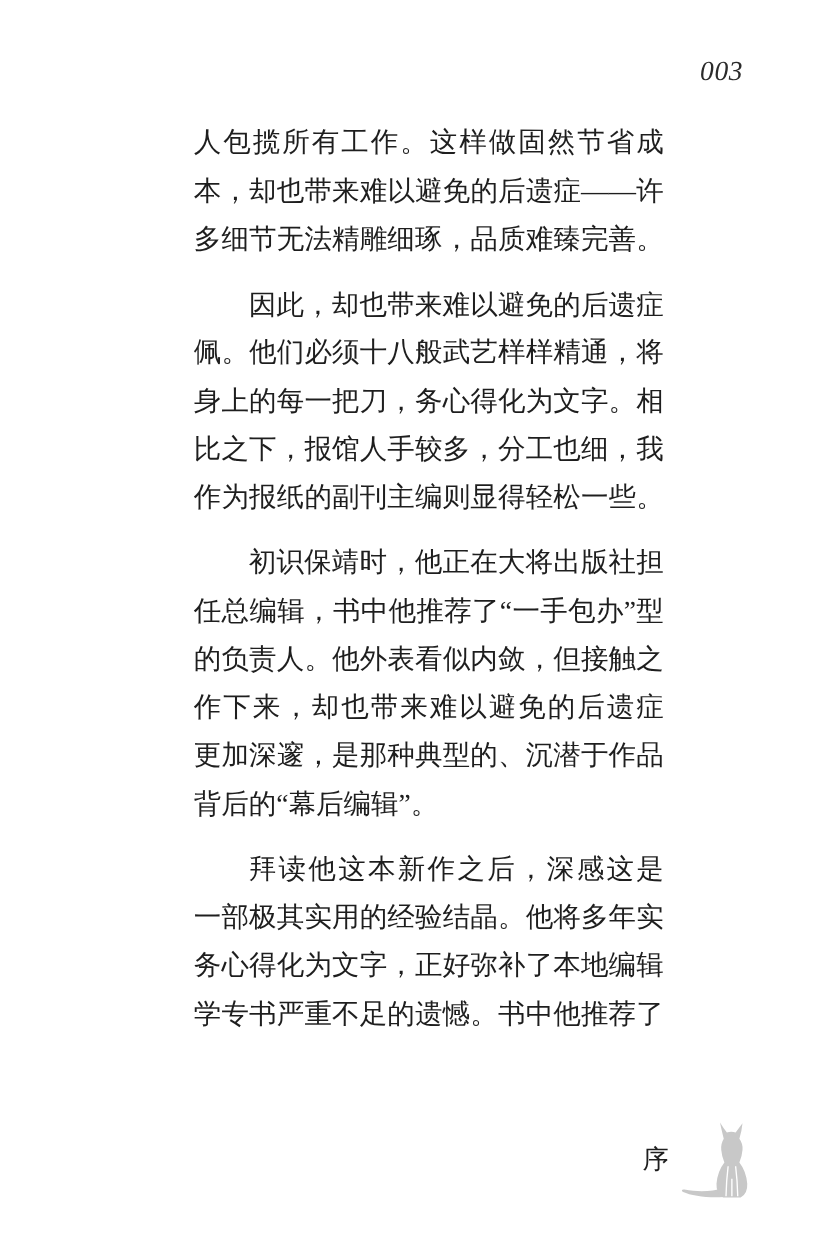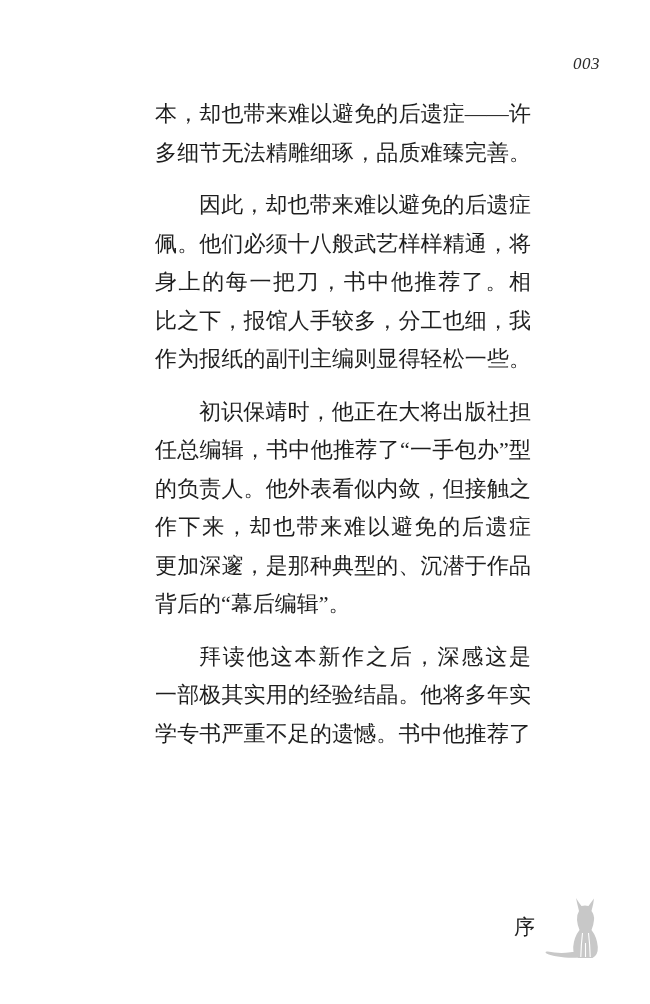--- a/index.html
+++ b/index.html
@@ -14,25 +14,25 @@
     position: relative;
     width: 650px;
     height: 1004px;
     background: var(--background);
     overflow: hidden;
     font-family: "Liberation Serif", "DejaVu Serif", serif;
     color: var(--text);
   }
   .page-number {
     position: absolute;
-    top: 54px;
+    top: 44px;
     left: 560px;
     width: 40px;
-    text-align: right;
-    font-size: 17px;
+    text-align: left;
+    font-size: 22px;
     font-style: italic;
     color: var(--page-number);
     letter-spacing: 0.5px;
   }
   .text-block {
     position: absolute;
     top: 95px;
     left: 155px;
     width: 376px;
     font-size: 22px;
@@ -66,41 +66,43 @@
 </style>
 </head>
 <body>
 
 <div class="page">
 
   <div class="page-number">003</div>
 
   <div class="text-block">
       <div class="para">
+        <div class="line">人包揽所有工作。这样做固然节省成</div>
         <div class="line">本，却也带来难以避免的后遗症——许</div>
         <div class="line">多细节无法精雕细琢，品质难臻完善。</div>
       </div>
       <div class="para">
         <div class="line indent">因此，却也带来难以避免的后遗症</div>
         <div class="line">佩。他们必须十八般武艺样样精通，将</div>
-        <div class="line">身上的每一把刀，书中他推荐了。相</div>
+        <div class="line">身上的每一把刀，务心得化为文字。相</div>
         <div class="line">比之下，报馆人手较多，分工也细，我</div>
         <div class="line">作为报纸的副刊主编则显得轻松一些。</div>
       </div>
       <div class="para">
         <div class="line indent">初识保靖时，他正在大将出版社担</div>
         <div class="line">任总编辑，书中他推荐了“一手包办”型</div>
         <div class="line">的负责人。他外表看似内敛，但接触之</div>
         <div class="line">作下来，却也带来难以避免的后遗症</div>
         <div class="line">更加深邃，是那种典型的、沉潜于作品</div>
         <div class="line no-justify">背后的“幕后编辑”。</div>
       </div>
       <div class="para">
         <div class="line indent">拜读他这本新作之后，深感这是</div>
         <div class="line">一部极其实用的经验结晶。他将多年实</div>
+        <div class="line">务心得化为文字，正好弥补了本地编辑</div>
         <div class="line">学专书严重不足的遗憾。书中他推荐了</div>
       </div>
     </div>
 
   <span class="footer-label">序</span>
 
   <svg class="cat-icon" width="60" height="68" viewBox="0 0 60 68" aria-hidden="true">
 
     <path fill="currentColor" d="M36 62.5
              C 24 63.5 10 61.5 3.5 58.5

